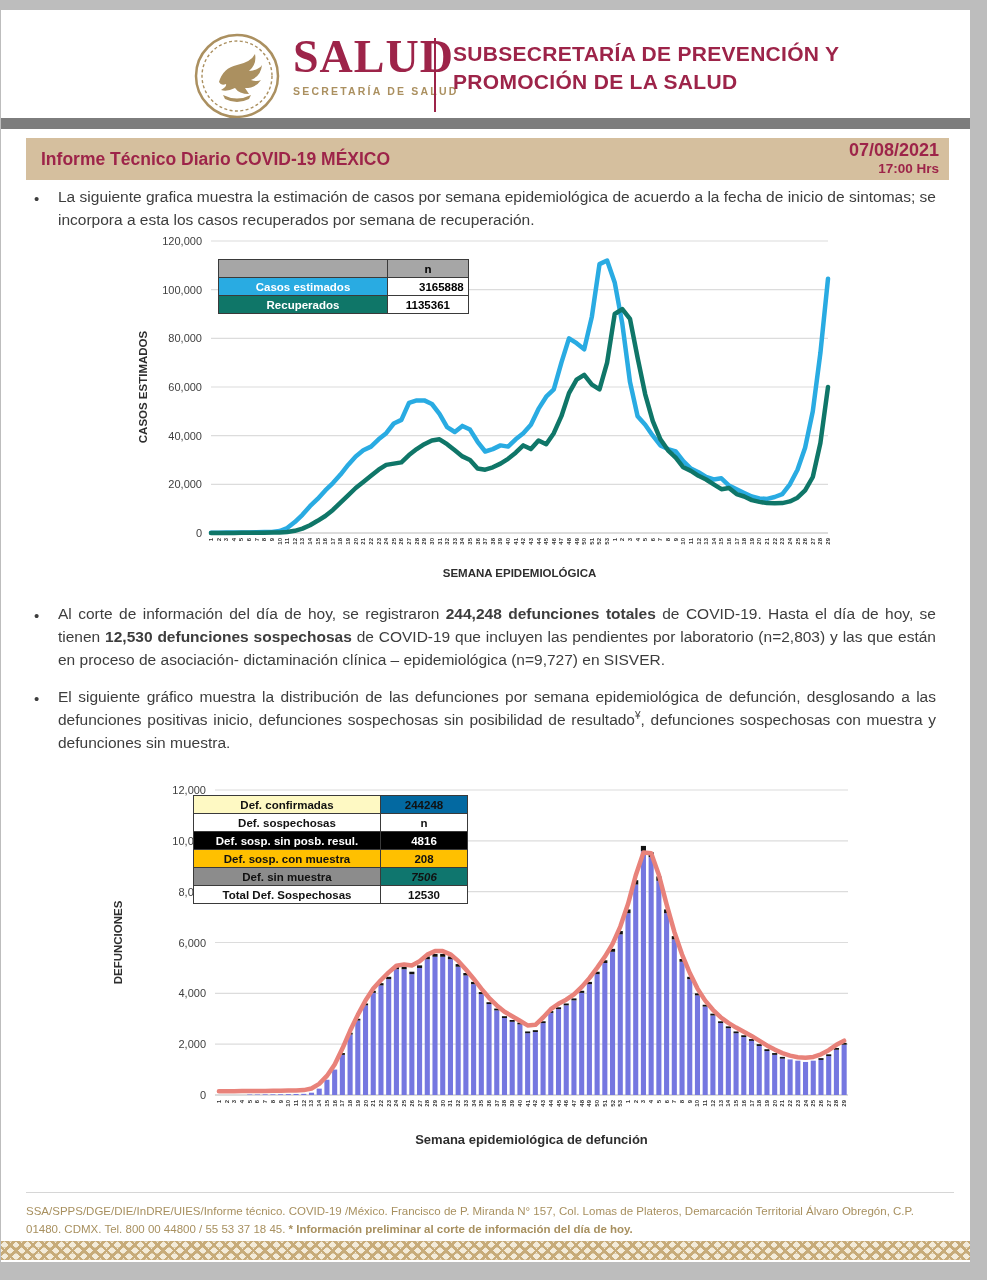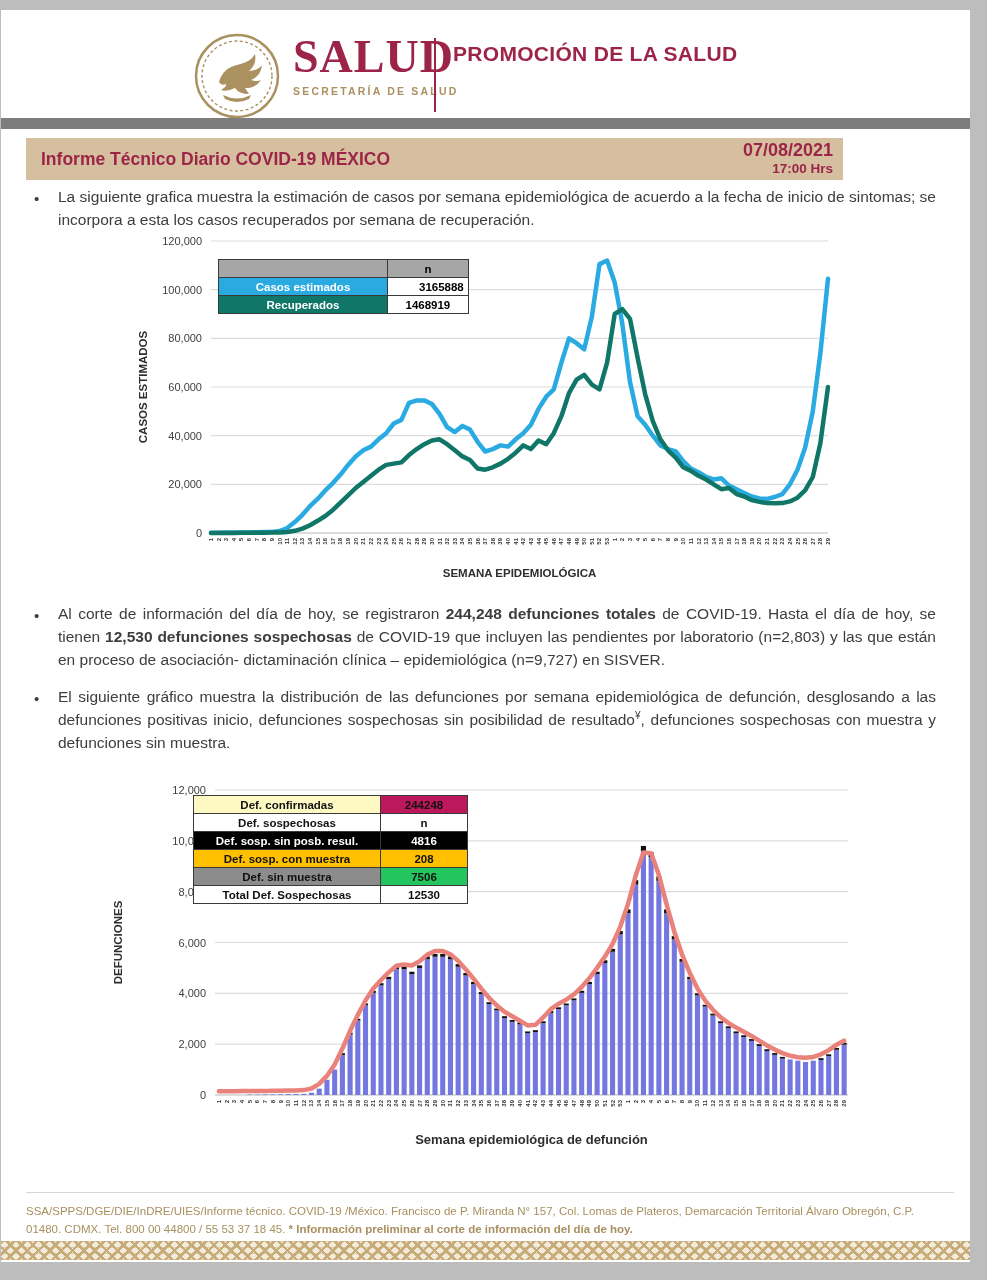--- a/index.html
+++ b/index.html
@@ -16,21 +16,21 @@
   
   .header{position:absolute;left:0;top:0;width:100%;height:110px;}
   .eagle{position:absolute;left:192px;top:22px;width:88px;height:88px;}
   .brand{position:absolute;left:292px;top:22px;}
   .brand-name{font-family:"Liberation Serif", serif;font-weight:bold;font-size:46px;color:#9d2449;letter-spacing:1px;line-height:1.1;}
   .brand-sub{font-size:10.5px;font-weight:bold;color:#ab9060;letter-spacing:2.2px;margin-top:2px;}
   .hdr-divider{position:absolute;left:433px;top:28px;width:2px;height:74px;background:#9d2449;}
   .division{position:absolute;left:452px;top:30px;font-size:21px;font-weight:bold;color:#9d2449;line-height:1.35;letter-spacing:0.3px;}
   .gray-band{position:absolute;left:0;top:108px;width:100%;height:11px;background:#7d7d7d;}
   
-  .title-bar{position:absolute;left:25px;top:128px;width:817px;height:42px;background:#d5bf9e;}
+  .title-bar{position:absolute;left:25px;top:128px;width:923px;height:42px;background:#d5bf9e;}
   .title-text{position:absolute;left:15px;top:11px;font-size:17.5px;font-weight:bold;color:#9d2449;}
   .date-block{position:absolute;right:10px;top:2px;text-align:right;color:#9d2449;font-weight:bold;margin-left:38px;}
   .date-line{font-size:18px;}
   .time-line{font-size:13.5px;}
   
   .bullet{position:absolute;color:#3d3d3d;font-size:15.5px;line-height:1.48;text-align:justify;}
   .bullet .dot{position:absolute;left:-24px;top:2px;font-size:15px;}
   .seg-b{font-weight:bold;}
   .seg-sup{vertical-align:super;font-size:10px;}
   
@@ -60,20 +60,21 @@
       <circle cx="44" cy="44" r="35" fill="none" stroke="#ab9060" stroke-width="1.4" stroke-dasharray="3 2.4"></circle>
       <path d="M26 50 Q30 36 44 33 Q58 30 62 22 Q64 32 56 39 Q66 38 69 33 Q68 44 58 48 Q64 50 68 48 Q63 56 52 56 L56 62 Q46 62 42 56 Q34 60 28 58 Q34 55 33 52 Q28 54 26 50 Z" fill="#ab9060"></path>
       <path d="M30 63 Q44 70 58 63 L56 67 Q44 73 32 67 Z" fill="#ab9060"></path>
     </svg>
     <div class="brand">
       <div class="brand-name">SALUD</div>
       <div class="brand-sub">SECRETARÍA DE SALUD</div>
     </div>
     <div class="hdr-divider"></div>
     <div class="division">
+      <div>SUBSECRETARÍA DE PREVENCIÓN Y</div>
       <div>PROMOCIÓN DE LA SALUD</div>
     </div>
     <div class="gray-band"></div>
   </div>
 
   <div class="title-bar">
     <div class="title-text">Informe Técnico Diario COVID-19 MÉXICO</div>
     <div class="date-block">
       <div class="date-line">07/08/2021</div>
       <div class="time-line">17:00 Hrs</div>
@@ -197,21 +198,21 @@
           <tr>
             <td style="background: rgb(166, 166, 166); width: 160px;"></td>
             <td style="background: rgb(166, 166, 166); width: 70px;">n</td>
           </tr>
           <tr>
             <td style="background: rgb(41, 171, 226); color: rgb(255, 255, 255);">Casos estimados</td>
             <td style="background: rgb(255, 255, 255); padding-left: 31px;">3165888</td>
           </tr>
           <tr>
             <td style="background: rgb(15, 118, 104); color: rgb(255, 255, 255);">Recuperados</td>
-            <td style="background: rgb(255, 255, 255);">1468919</td>
+            <td style="background: rgb(255, 255, 255);">1135361</td>
           </tr>
         </tbody>
       </table>
   </div>
 
   <div class="bullet" style="left:57px;top:593px;width:878px;">
     <span class="dot">•</span>
     <span><span>Al corte de información del día de hoy, se registraron </span><span class="seg-b">244,248 defunciones totales</span><span> de COVID-19. Hasta el día de hoy, se tienen </span><span class="seg-b">12,530 defunciones sospechosas</span><span> de COVID-19 que incluyen las pendientes por laboratorio (n=2,803) y las que están en proceso de asociación- dictaminación clínica – epidemiológica (n=9,727) en SISVER.</span></span>
   </div>
 
@@ -465,37 +466,37 @@
           <rect x="725.8732926829268" y="285.9791666666667" width="5.0948780487804886" height="1.8" fill="#111111"></rect>
           <rect x="733.5928048780488" y="282.6958333333333" width="5.0948780487804886" height="50.30416666666667" fill="#7577e0"></rect>
           <rect x="733.5928048780488" y="280.8958333333333" width="5.0948780487804886" height="1.8" fill="#111111"></rect>
         </g>
         <polyline points="110.9,329.2 118.6,329.2 126.3,329.2 134.0,329.1 141.7,329.0 149.5,329.0 157.2,328.9 164.9,328.8 172.6,328.7 180.3,328.6 188.1,328.5 195.8,328.1 203.5,326.5 211.2,321.9 218.9,313.9 226.7,302.5 234.4,286.6 242.1,268.8 249.8,252.9 257.5,238.6 265.3,226.6 273.0,218.0 280.7,210.4 288.4,203.7 296.1,202.4 303.8,203.4 311.6,199.2 319.3,192.6 327.0,189.1 334.7,189.1 342.4,192.3 350.2,198.9 357.9,207.5 365.6,216.7 373.3,226.6 381.0,235.8 388.8,243.4 396.5,249.8 404.2,254.2 411.9,258.7 419.6,263.4 427.4,262.8 435.1,255.5 442.8,247.2 450.5,241.8 458.2,237.7 466.0,232.3 473.7,225.0 481.4,216.1 489.1,205.9 496.8,194.8 504.6,181.8 512.3,164.6 520.0,142.1 527.7,113.5 535.4,90.6 543.2,91.2 550.9,113.1 558.6,142.4 566.3,169.7 574.0,192.3 581.8,211.0 589.5,226.6 597.2,238.6 604.9,247.8 612.6,255.2 620.3,260.9 628.1,265.6 635.8,269.8 643.5,273.9 651.2,278.7 658.9,283.4 666.7,287.6 674.4,291.1 682.1,293.6 689.8,295.2 697.5,295.8 705.3,294.9 713.0,292.3 720.7,288.2 728.4,282.8 736.1,278.7" fill="none" stroke="#e8827a" stroke-width="4.5" stroke-linejoin="round" stroke-linecap="round"></polyline>
       </svg>
     <table class="legend" id="legend2" style="left:85px;top:33px;">
         <tbody>
           <tr>
             <td style="width: 178px; background: #fef9c3; color: rgb(17, 17, 17);">Def. confirmadas</td>
-            <td style="width: 78px; background: #be185d; color: rgb(17, 17, 17);">244248</td>
+            <td style="width: 78px; background: #0369a1; color: rgb(17, 17, 17);">244248</td>
           </tr>
           <tr>
             <td style="width: 178px; background: rgb(255, 255, 255); color: rgb(17, 17, 17);">Def. sospechosas</td>
             <td style="width: 78px; background: rgb(255, 255, 255); color: rgb(17, 17, 17);">n</td>
           </tr>
           <tr>
             <td style="width: 178px; background: rgb(0, 0, 0); color: rgb(255, 255, 255);">Def. sosp. sin posb. resul.</td>
             <td style="width: 78px; background: rgb(0, 0, 0); color: rgb(255, 255, 255);">4816</td>
           </tr>
           <tr>
             <td style="width: 178px; background: rgb(255, 192, 0); color: rgb(17, 17, 17);">Def. sosp. con  muestra</td>
             <td style="width: 78px; background: rgb(255, 192, 0); color: rgb(17, 17, 17);">208</td>
           </tr>
           <tr>
             <td style="width: 178px; background: rgb(140, 140, 140); color: rgb(17, 17, 17);">Def. sin muestra</td>
-            <td style="width: 78px; background: #22c55e; color: rgb(17, 17, 17);">7506</td>
+            <td style="width: 78px; background: #0f766e; color: rgb(17, 17, 17); font-style: italic;">7506</td>
           </tr>
           <tr>
             <td style="width: 178px; background: rgb(255, 255, 255); color: rgb(17, 17, 17); margin-left: 20px;">Total Def. Sospechosas</td>
             <td style="width: 78px; background: rgb(255, 255, 255); color: rgb(17, 17, 17);">12530</td>
           </tr>
         </tbody>
       </table>
   </div>
 
   <div class="foot-sep"></div>

